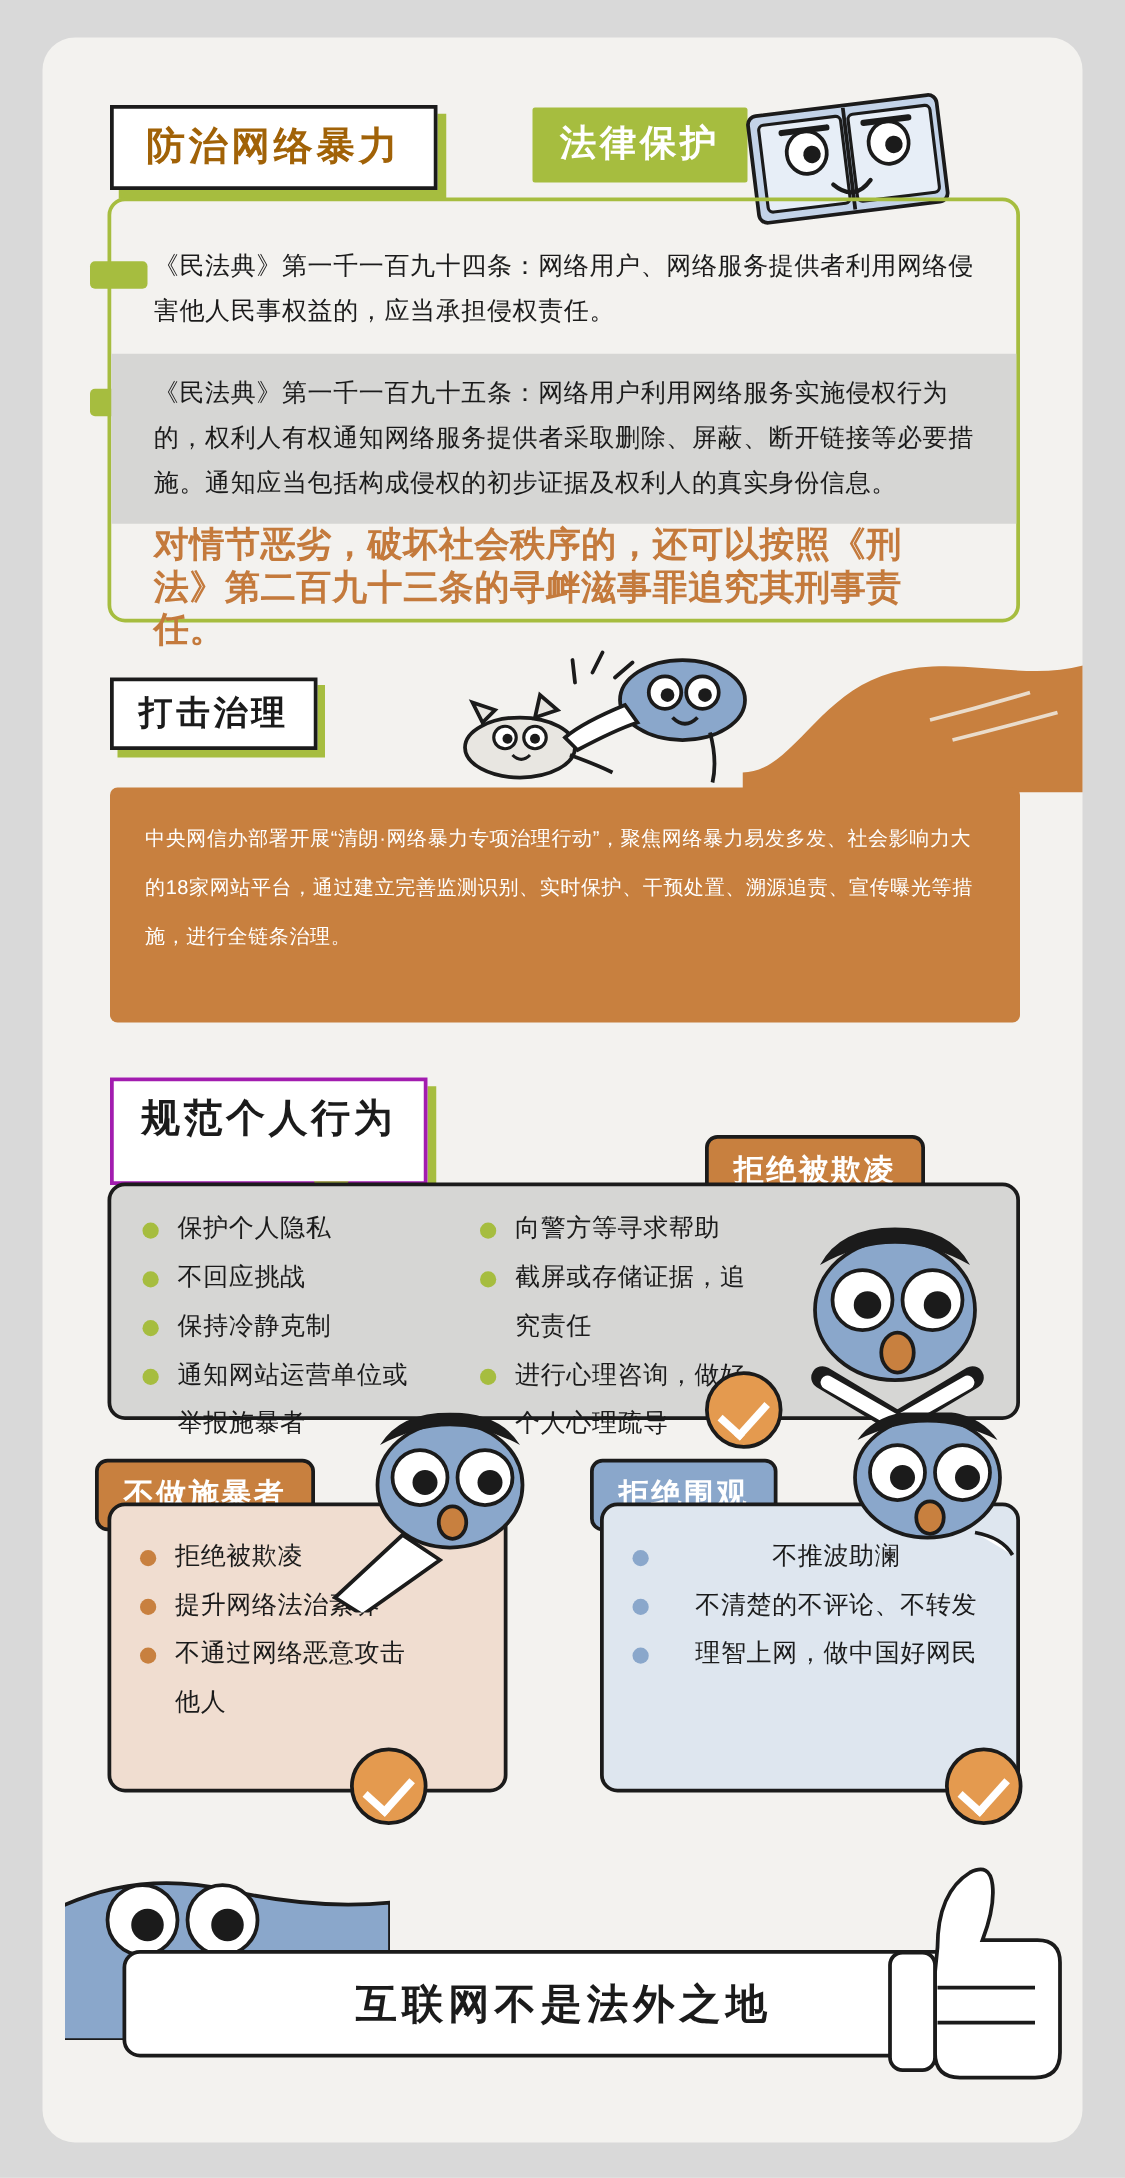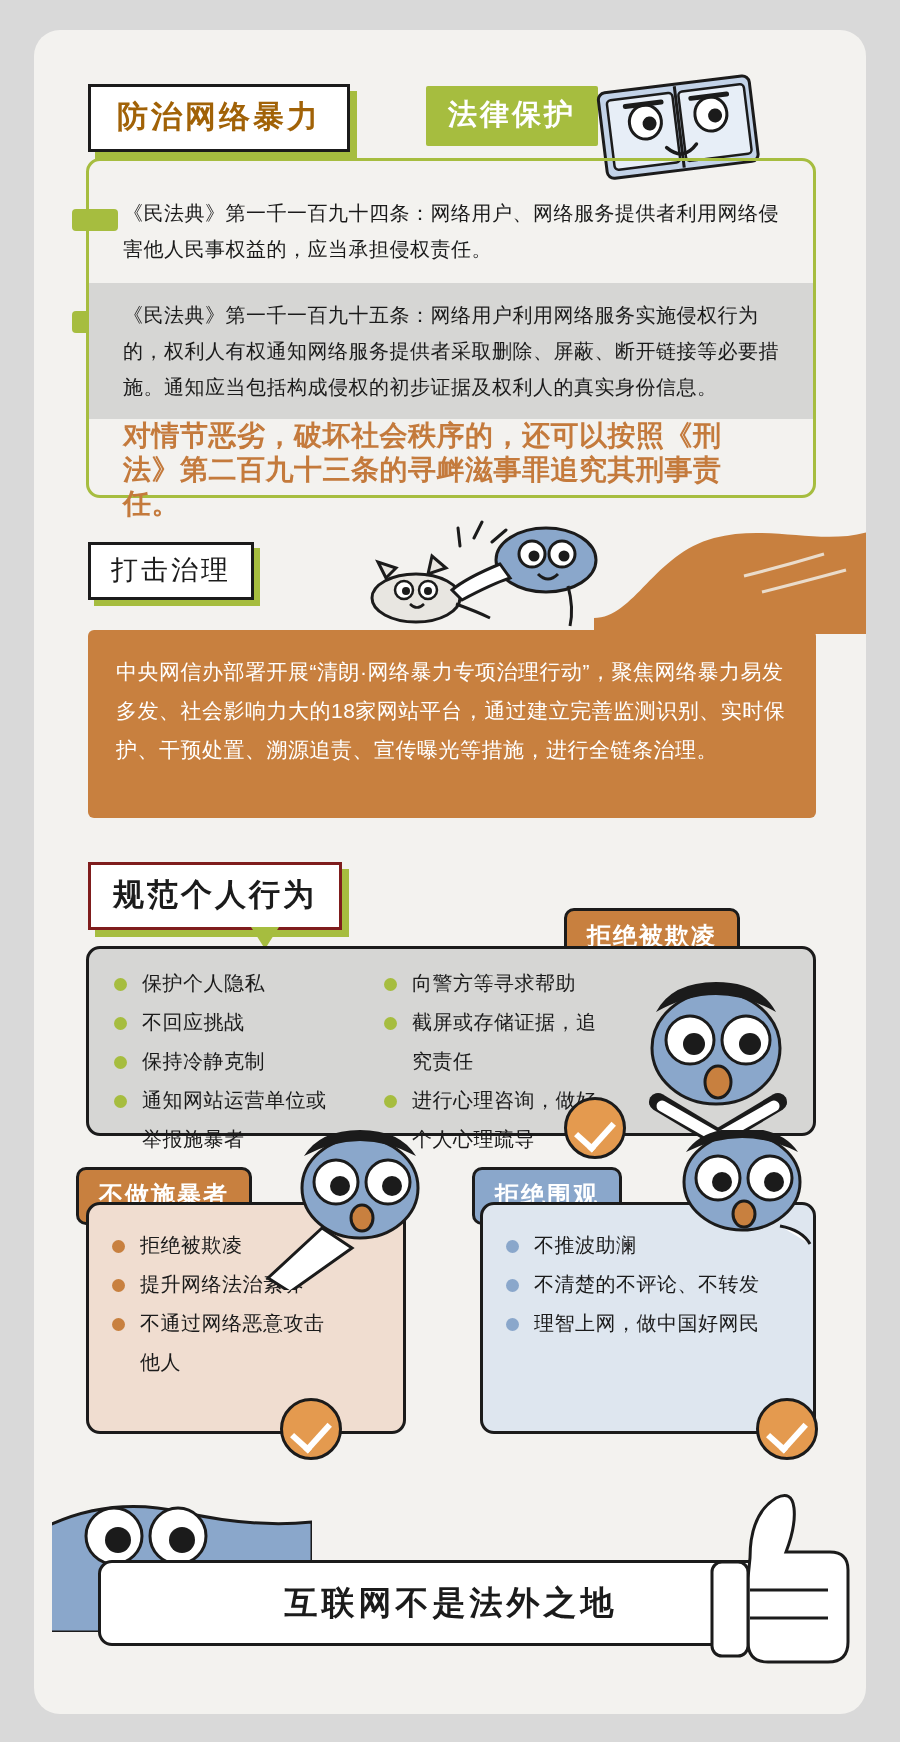--- a/index.html
+++ b/index.html
@@ -124,21 +124,21 @@
 
   
   .sec2-head {
     position: absolute;
     top: 512px;
     left: 54px;
     background: #fff;
     border: 3px solid #1b1b1b;
     padding: 7px 20px 9px 20px;
     font-size: 27px;
-    font-weight: normal;
+    font-weight: bold;
     letter-spacing: 3px;
     color: #1b1b1b;
     box-shadow: 6px 6px 0 #a6bd3f;
   }
   .brush {
     position: absolute;
     top: 484px;
     left: 560px;
     width: 280px;
     height: 120px;
@@ -154,33 +154,33 @@
     position: absolute;
     top: 600px;
     left: 54px;
     width: 728px;
     height: 188px;
     background: #c8803f;
     border-radius: 6px;
     box-sizing: border-box;
     padding: 22px 28px;
     color: #fff;
-    font-size: 21px;
+    font-size: 16px;
     line-height: 39px;
     letter-spacing: 0.5px;
   }
 
   
   .sec3-head {
     position: absolute;
     top: 832px;
     left: 54px;
     background: #fff;
-    border: 3px solid #7f1d1d;
-    padding: 9px 22px 11px 22px;
+    border: 3px solid #a21caf;
+    padding: 9px 22px 29px 22px;
     font-size: 31px;
     font-weight: bold;
     letter-spacing: 3px;
     color: #1b1b1b;
     box-shadow: 7px 7px 0 #a6bd3f;
   }
   .sec3-head::after {
     content: "";
     position: absolute;
     left: 160px;
@@ -245,21 +245,21 @@
     height: 13px;
     border-radius: 50%;
   }
   .bullet-list.green li::before { background: #a6bd3f; }
   .bullet-list.orange li::before { background: #c8803f; }
   .bullet-list.blue li::before { background: #8aa7cb; }
 
   .col-a { top: 934px; left: 78px; width: 270px; }
   .col-b { top: 934px; left: 348px; width: 280px; }
   .col-c { top: 1196px; left: 76px; width: 280px; }
-  .col-d { top: 1196px; left: 470px; width: 300px; }
+  .col-d { top: 1196px; left: 470px; width: 300px; text-align: center; }
 
   .check {
     position: absolute;
     width: 62px;
     height: 62px;
     border-radius: 50%;
     background: #e49a4f;
     border: 3px solid #1b1b1b;
     box-sizing: border-box;
   }

